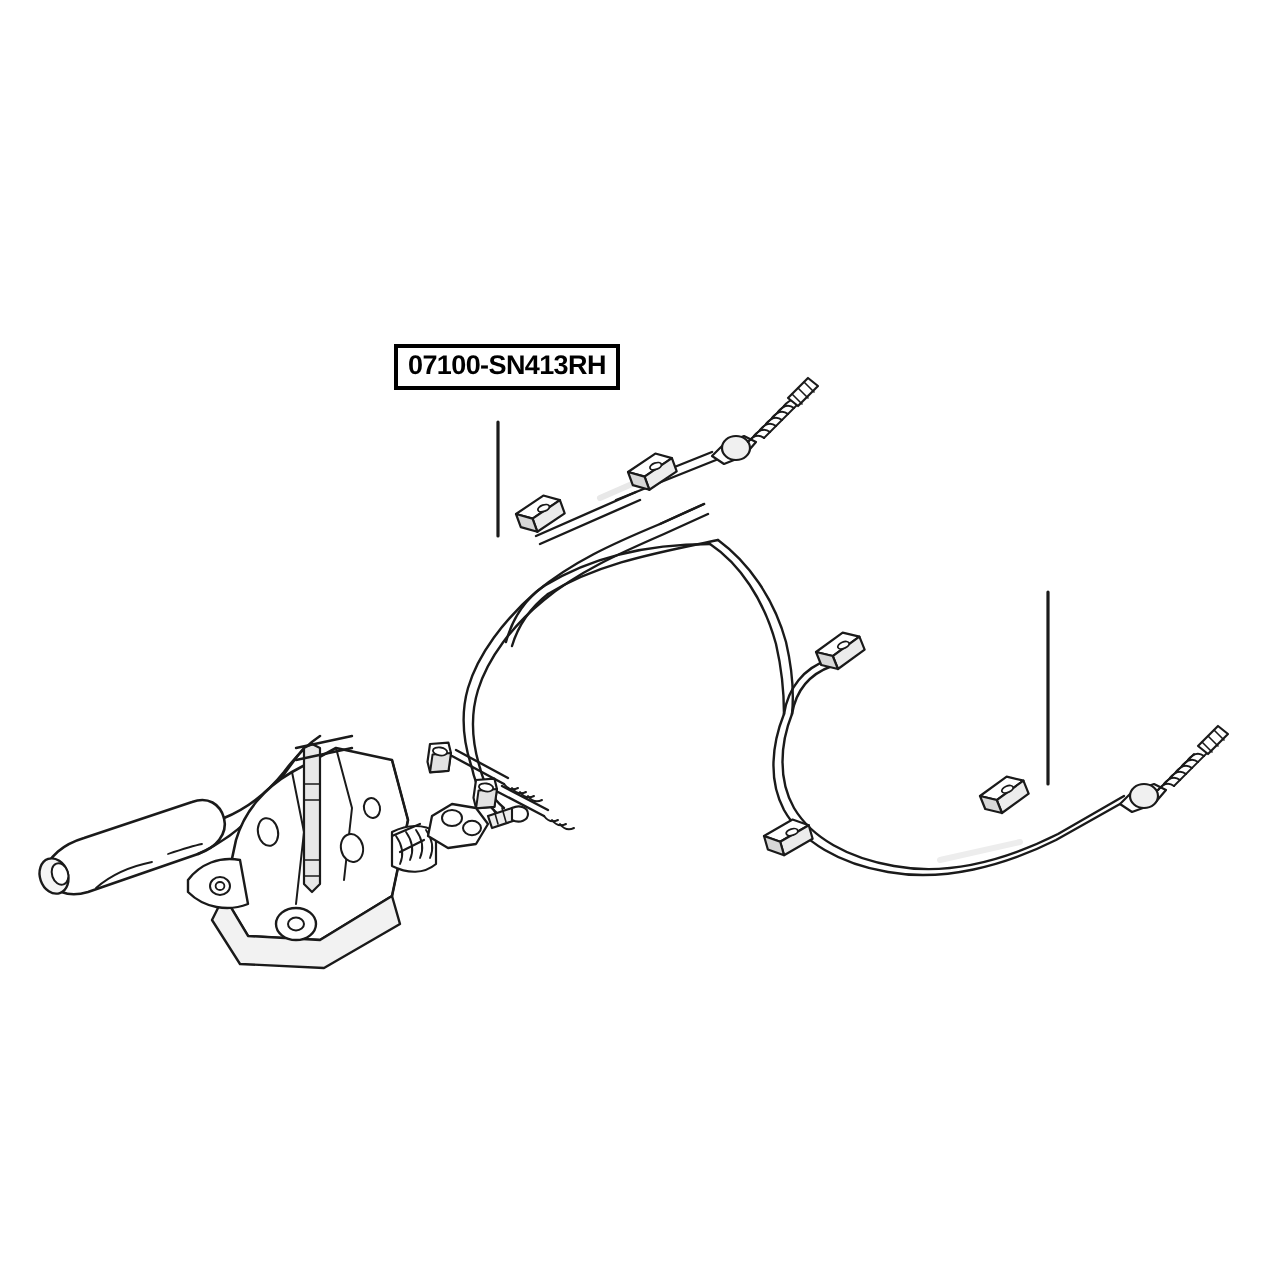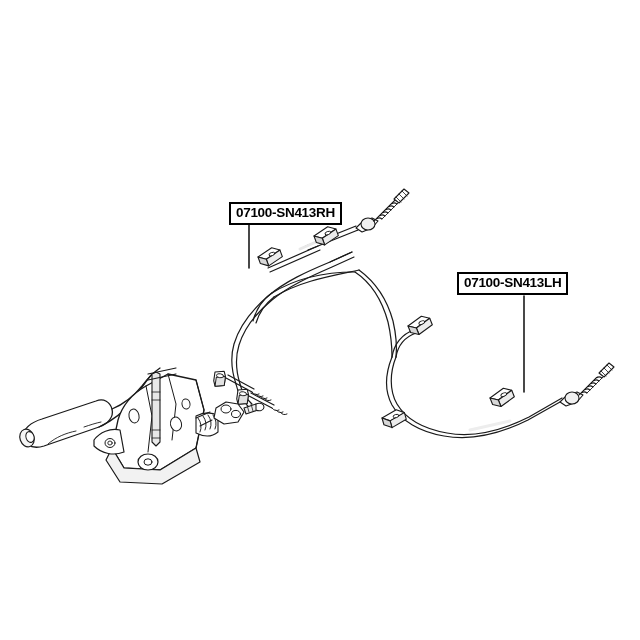--- a/index.html
+++ b/index.html
@@ -4,21 +4,21 @@
 <style>
   html,body{margin:0;padding:0;background:#fff;}
   body{width:640px;height:640px;overflow:hidden;
        font-family:"Liberation Sans",sans-serif;}
   #stage{position:relative;width:640px;height:640px;background:#ffffff;}
   svg#art{position:absolute;left:0;top:0;width:640px;height:640px;}
   .lbl{position:absolute;border:2px solid #000;background:#fff;
        font-weight:bold;font-size:13.5px;letter-spacing:-0.3px;
        color:#000;padding:2px 5px 3px 5px;white-space:nowrap;
        font-family:"Liberation Sans",sans-serif;line-height:1;}
-  #lbl-rh{left:197px;top:202px;margin-left:32px;}
+  #lbl-rh{left:197px;top:172px;}
   #lbl-lh{left:457px;top:272px;}
 </style>
 </head>
 <body>
 
 <div id="stage">
 
   <svg id="art" viewBox="0 0 640 640">
     <defs>
       <g id="brkt">
@@ -222,15 +222,14 @@
         </g>
       </g>
 
       <path d="M249,211 L249,268" stroke-width="1.6"></path>
       <path d="M524,296 L524,392" stroke-width="1.6"></path>
     </g>
   </svg>
 
   <div class="lbl" id="lbl-rh">07100-SN413RH</div>
 
-  <div class="lbl" id="lbl-lh">07100-SN413LH</div>
 
 </div>
 
 </body></html>

